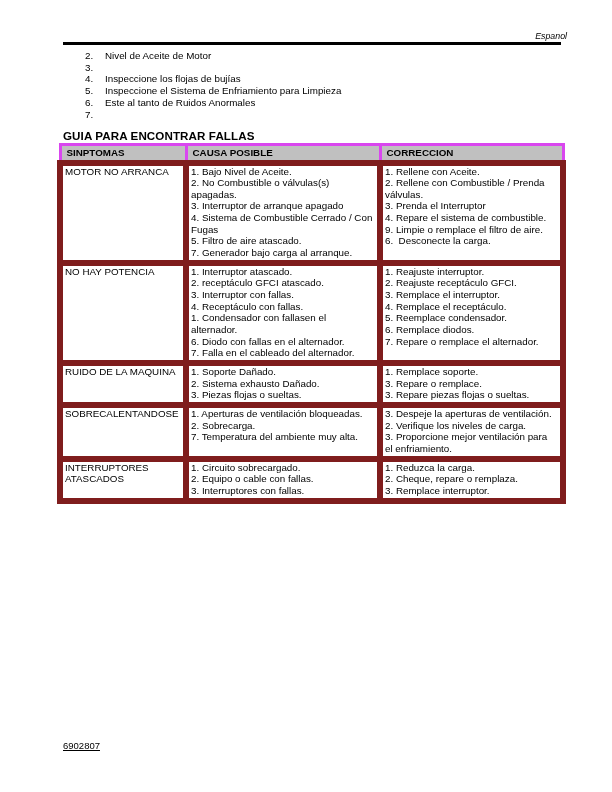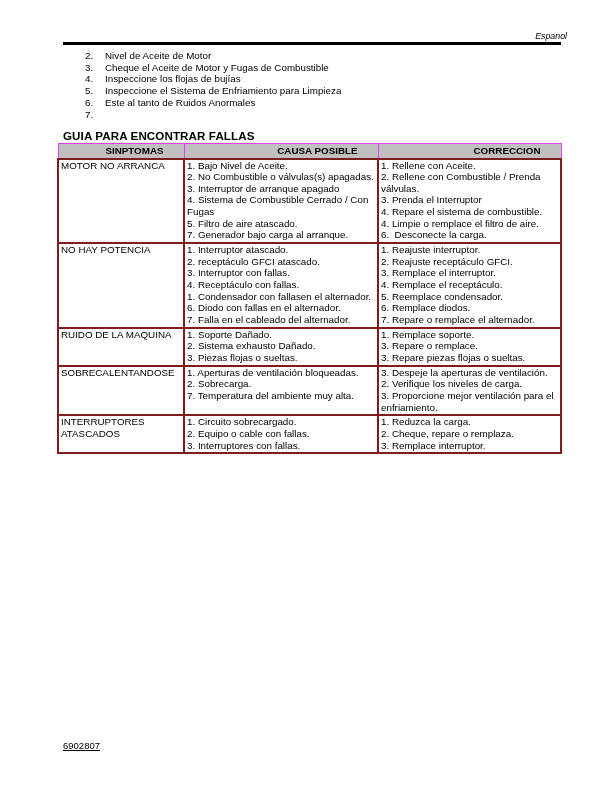--- a/index.html
+++ b/index.html
@@ -56,30 +56,30 @@
   table.fault-table {
     position: absolute;
     left: 57px;
     top: 143px;
     width: 503px;
     border-collapse: collapse;
     table-layout: fixed;
   }
   .fault-table th {
     background: var(--header-bg, #c0c0c0);
-    border: 1px solid #d946ef;
+    border: 3px solid #d946ef;
     font-size: 9.8px;
     font-weight: bold;
-    text-align: right;
+    text-align: left;
     vertical-align: top;
     line-height: 11.5px;
     padding: 1px 20px 1px 5px;
   }
   .fault-table td {
-    border: 2px solid #7f1d1d;
+    border: 6px solid #7f1d1d;
     font-size: 9.8px;
     vertical-align: top;
     line-height: 11.65px;
     padding: 0 3px 1px 2px;
   }
   .fault-table td .cell-line {
     white-space: pre-wrap;
   }
   .col-symptom { width: 126px; }
   .col-cause   { width: 194px; }
@@ -109,21 +109,20 @@
 
   <div class="top-rule"></div>
 
   <div class="checklist">
       <div class="cl-row">
         <span class="cl-num">2.</span>
         <span class="cl-txt">Nivel de Aceite de Motor</span>
       </div>
       <div class="cl-row">
         <span class="cl-num">3.</span>
-        <span class="cl-txt">Cheque el Aceite de Motor y Fugas de Combustible</span>
       </div>
       <div class="cl-row">
         <span class="cl-num">4.</span>
         <span class="cl-txt">Inspeccione los flojas de bujías</span>
       </div>
       <div class="cl-row">
         <span class="cl-num">5.</span>
         <span class="cl-txt">Inspeccione el Sistema de Enfriamiento para Limpieza</span>
       </div>
       <div class="cl-row">
@@ -161,21 +160,21 @@
             <div class="cell-line">3. Interruptor de arranque apagado</div>
             <div class="cell-line">4. Sistema de Combustible Cerrado / Con Fugas</div>
             <div class="cell-line">5. Filtro de aire atascado.</div>
             <div class="cell-line">7. Generador bajo carga al arranque.</div>
           </td>
           <td>
             <div class="cell-line">1. Rellene con Aceite.</div>
             <div class="cell-line">2. Rellene con Combustible / Prenda válvulas.</div>
             <div class="cell-line">3. Prenda el Interruptor</div>
             <div class="cell-line">4. Repare el sistema de combustible.</div>
-            <div class="cell-line">4. Limpie o remplace el filtro de aire.</div>
+            <div class="cell-line">9. Limpie o remplace el filtro de aire.</div>
             <div class="cell-line">6.  Desconecte la carga.</div>
           </td>
         </tr>
         <tr>
           <td>
             <div class="cell-line">NO HAY POTENCIA</div>
           </td>
           <td>
             <div class="cell-line">1. Interruptor atascado.</div>
             <div class="cell-line">2. receptáculo GFCI atascado.</div>

